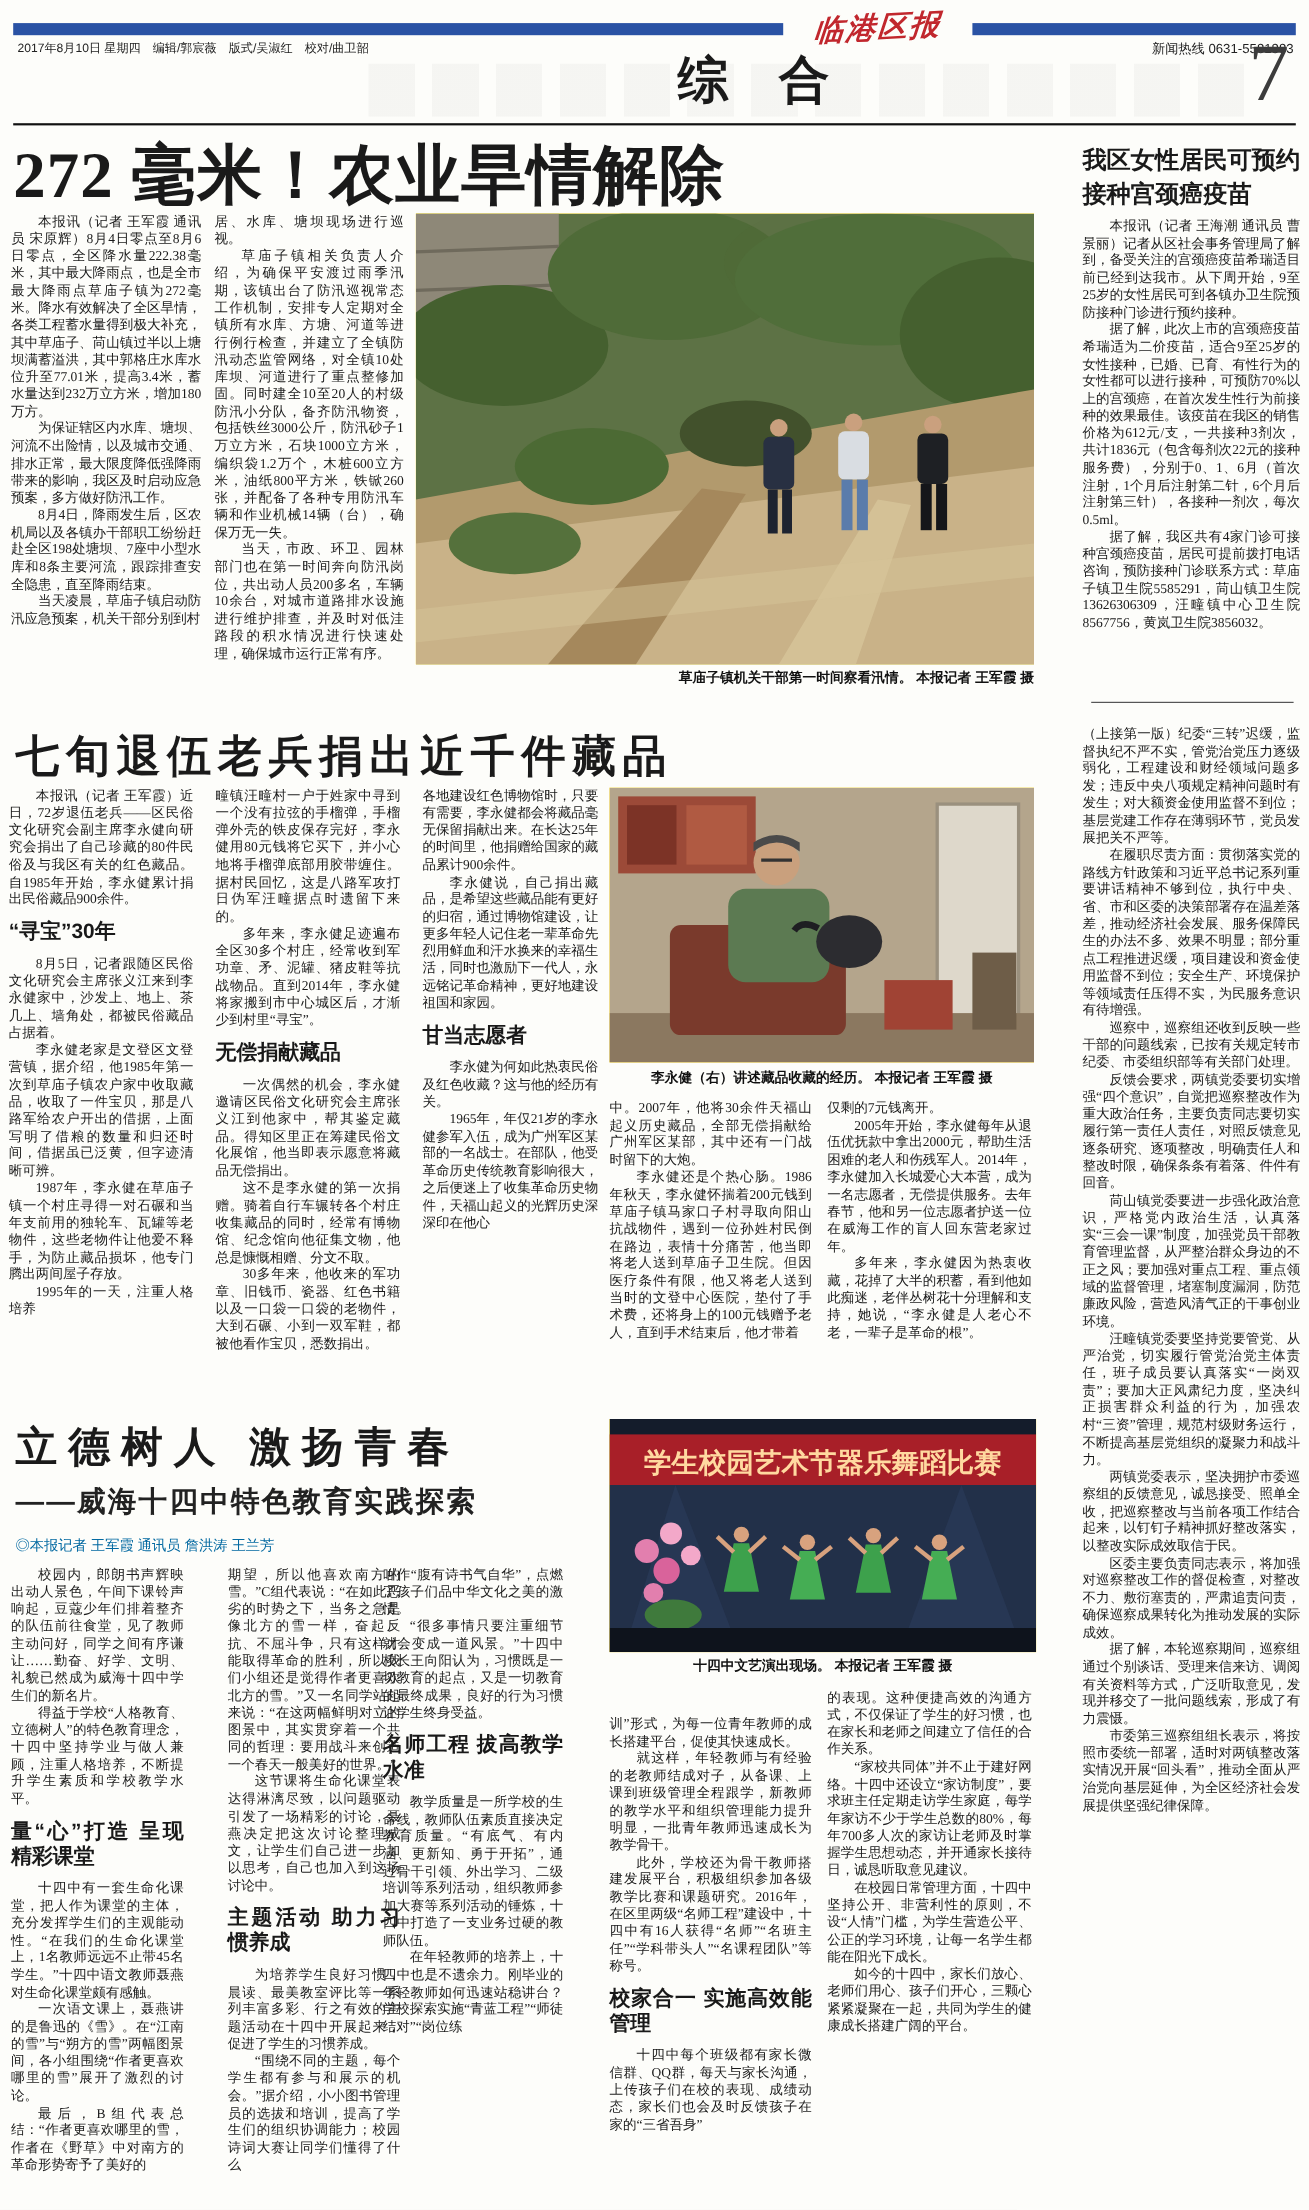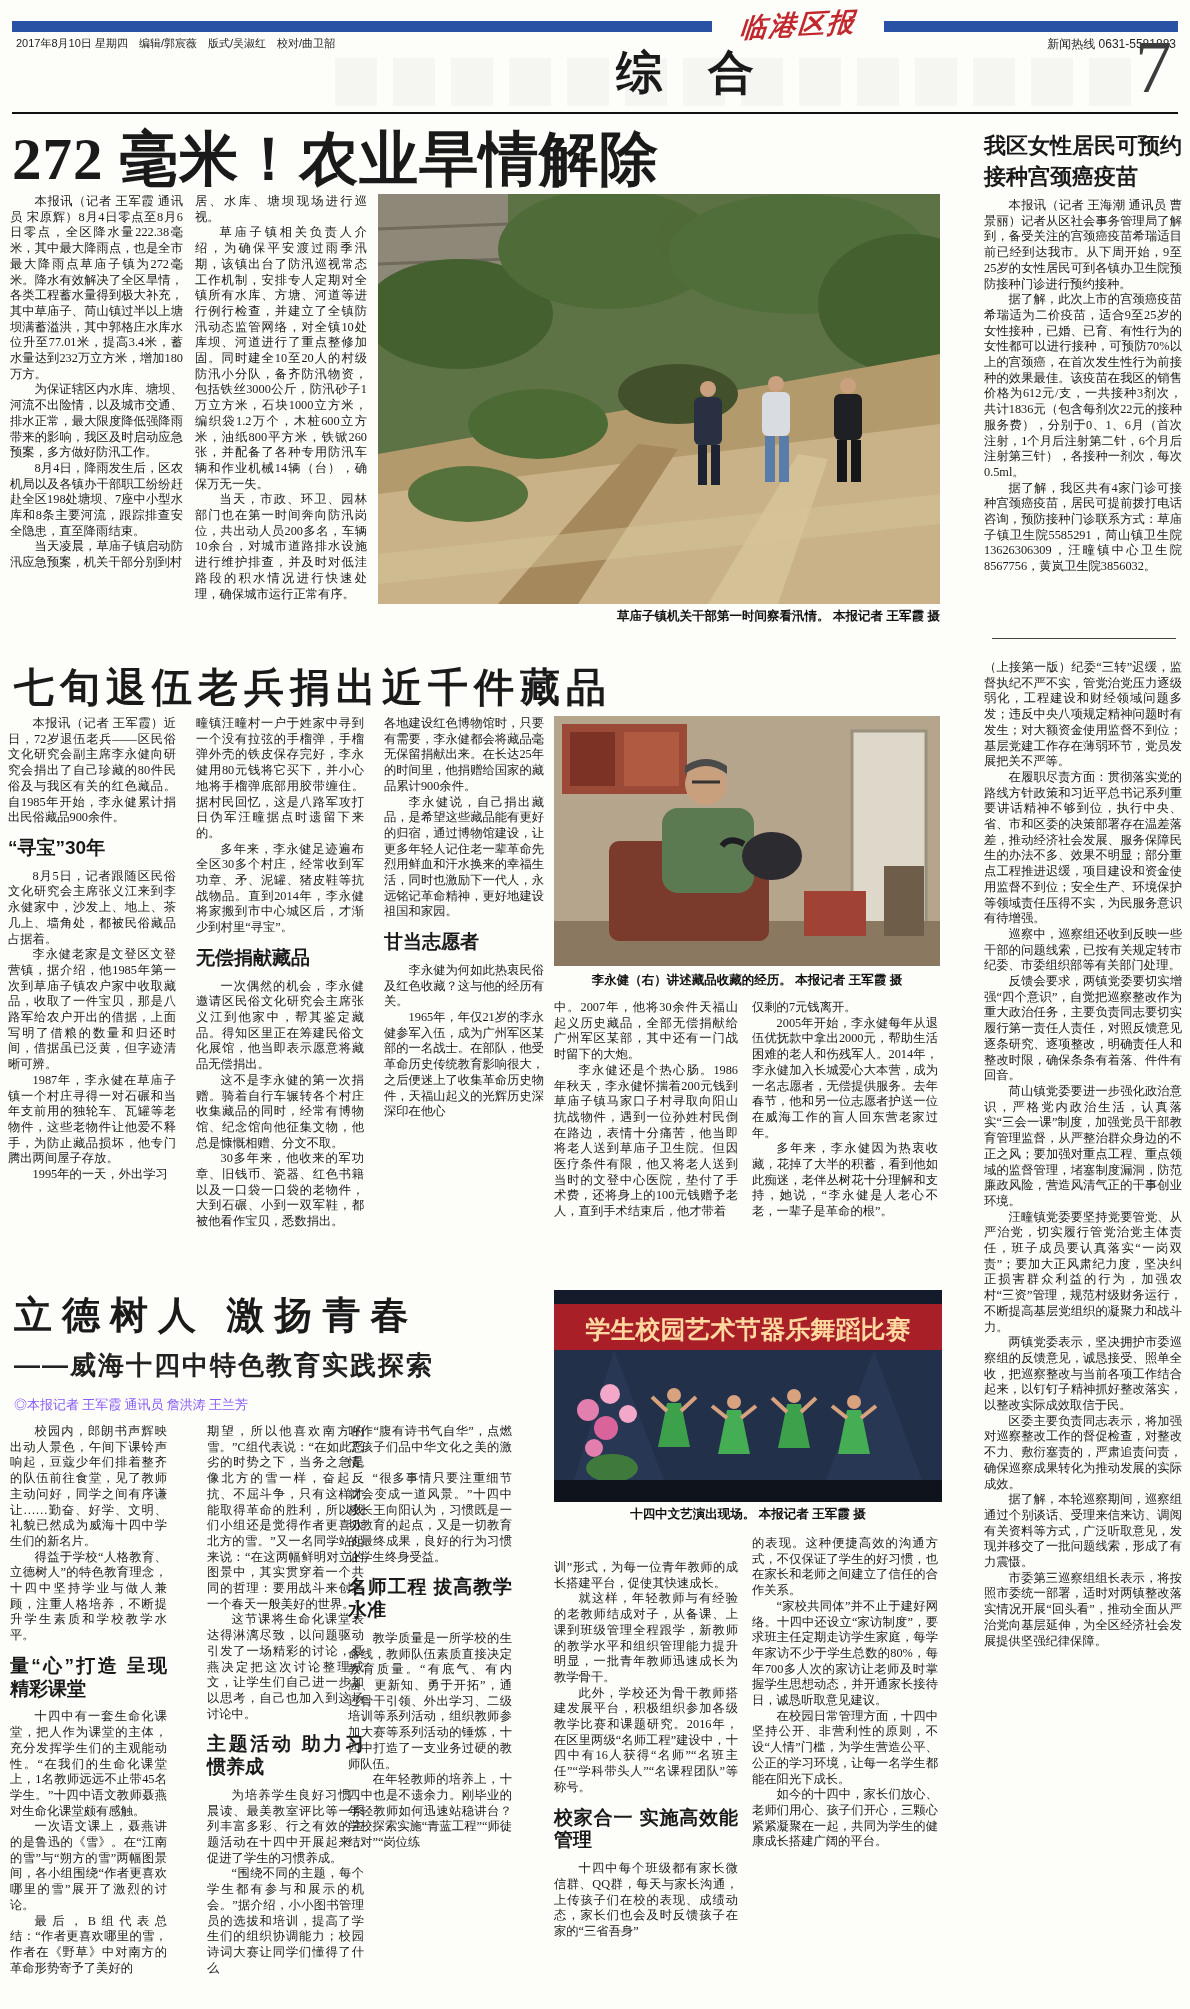--- a/index.html
+++ b/index.html
@@ -17,21 +17,21 @@
   .section-title{left:430px;top:42px;width:370px;text-align:right;font-size:46px;font-weight:bold;
                  font-family:"Liberation Sans","DejaVu Sans",sans-serif;letter-spacing:46px;padding-left:46px;box-sizing:border-box;}
   .pageno{right:18px;top:30px;font-size:74px;font-weight:400;color:#3c3c3c;line-height:1;}
   .hr1{left:12px;top:112px;width:1166px;border-top:2px solid #111;}
   .headline1{left:12px;top:120px;width:945px;font-size:59px;font-weight:bold;letter-spacing:1px;white-space:nowrap;}
   .headline2{left:14px;top:660px;width:945px;font-size:40px;font-weight:bold;letter-spacing:6px;white-space:nowrap;}
   .h3-title{left:14px;top:1290px;font-size:38px;font-weight:bold;letter-spacing:10px;
             font-family:"Liberation Sans","DejaVu Sans",sans-serif;}
   .h3-sub{left:14px;top:1348px;font-size:26px;font-weight:bold;letter-spacing:2px;
           font-family:"Liberation Sans","DejaVu Sans",sans-serif;color:#222;}
-  .h3-byline{left:14px;top:1396px;font-size:13px;color:#8b5cf6;font-family:Liberation Serif, serif;}
+  .h3-byline{left:14px;top:1396px;font-size:13px;color:#0369a1;font-family:Liberation Sans, sans-serif;}
   .col{position:absolute;text-align:justify;font-size:12.3px;line-height:15.7px;color:#191919;}
   .col p{margin:0;text-indent:2em;}
   .col p.ni{text-indent:0;}
   .subhead{font-weight:bold;font-size:19px;line-height:1.2;margin:11px 0 9px;text-indent:0;
            font-family:"Liberation Sans","DejaVu Sans",sans-serif;}
   .vtitle{left:984px;top:130px;width:200px;font-size:22px;font-weight:bold;line-height:31px;
           font-family:"Liberation Sans","DejaVu Sans",sans-serif;}
   .divider{left:992px;top:638px;width:184px;border-top:1px solid #444;}
   .caption{position:absolute;font-size:12.5px;font-weight:bold;color:#111;
            font-family:"Liberation Sans","DejaVu Sans",sans-serif;}
@@ -126,21 +126,21 @@
     <p>市委第三巡察组组长表示，将按照市委统一部署，适时对两镇整改落实情况开展“回头看”，推动全面从严治党向基层延伸，为全区经济社会发展提供坚强纪律保障。</p>
   </div>
 
   <div class="abs headline2">七旬退伍老兵捐出近千件藏品</div>
   <div class="col" style="left:8px;top:716px;width:168px;height:616px;">
     <p>本报讯（记者 王军霞）近日，72岁退伍老兵——区民俗文化研究会副主席李永健向研究会捐出了自己珍藏的80件民俗及与我区有关的红色藏品。自1985年开始，李永健累计捐出民俗藏品900余件。</p>
     <div class="subhead">“寻宝”30年</div>
     <p>8月5日，记者跟随区民俗文化研究会主席张义江来到李永健家中，沙发上、地上、茶几上、墙角处，都被民俗藏品占据着。</p>
     <p>李永健老家是文登区文登营镇，据介绍，他1985年第一次到草庙子镇农户家中收取藏品，收取了一件宝贝，那是八路军给农户开出的借据，上面写明了借粮的数量和归还时间，借据虽已泛黄，但字迹清晰可辨。</p>
     <p>1987年，李永健在草庙子镇一个村庄寻得一对石碾和当年支前用的独轮车、瓦罐等老物件，这些老物件让他爱不释手，为防止藏品损坏，他专门腾出两间屋子存放。</p>
-    <p>1995年的一天，外出学习</p>
+    <p>1995年的一天，注重人格培养</p>
   </div>
   <div class="col" style="left:196px;top:716px;width:168px;height:616px;">
     <p class="ni">疃镇汪疃村一户于姓家中寻到一个没有拉弦的手榴弹，手榴弹外壳的铁皮保存完好，李永健用80元钱将它买下，并小心地将手榴弹底部用胶带缠住。据村民回忆，这是八路军攻打日伪军汪疃据点时遗留下来的。</p>
     <p>多年来，李永健足迹遍布全区30多个村庄，经常收到军功章、矛、泥罐、猪皮鞋等抗战物品。直到2014年，李永健将家搬到市中心城区后，才渐少到村里“寻宝”。</p>
     <div class="subhead">无偿捐献藏品</div>
     <p>一次偶然的机会，李永健邀请区民俗文化研究会主席张义江到他家中，帮其鉴定藏品。得知区里正在筹建民俗文化展馆，他当即表示愿意将藏品无偿捐出。</p>
     <p>这不是李永健的第一次捐赠。骑着自行车辗转各个村庄收集藏品的同时，经常有博物馆、纪念馆向他征集文物，他总是慷慨相赠、分文不取。</p>
     <p>30多年来，他收来的军功章、旧钱币、瓷器、红色书籍以及一口袋一口袋的老物件，大到石碾、小到一双军鞋，都被他看作宝贝，悉数捐出。</p>
   </div>
   <div class="col" style="left:384px;top:716px;width:160px;height:616px;">

